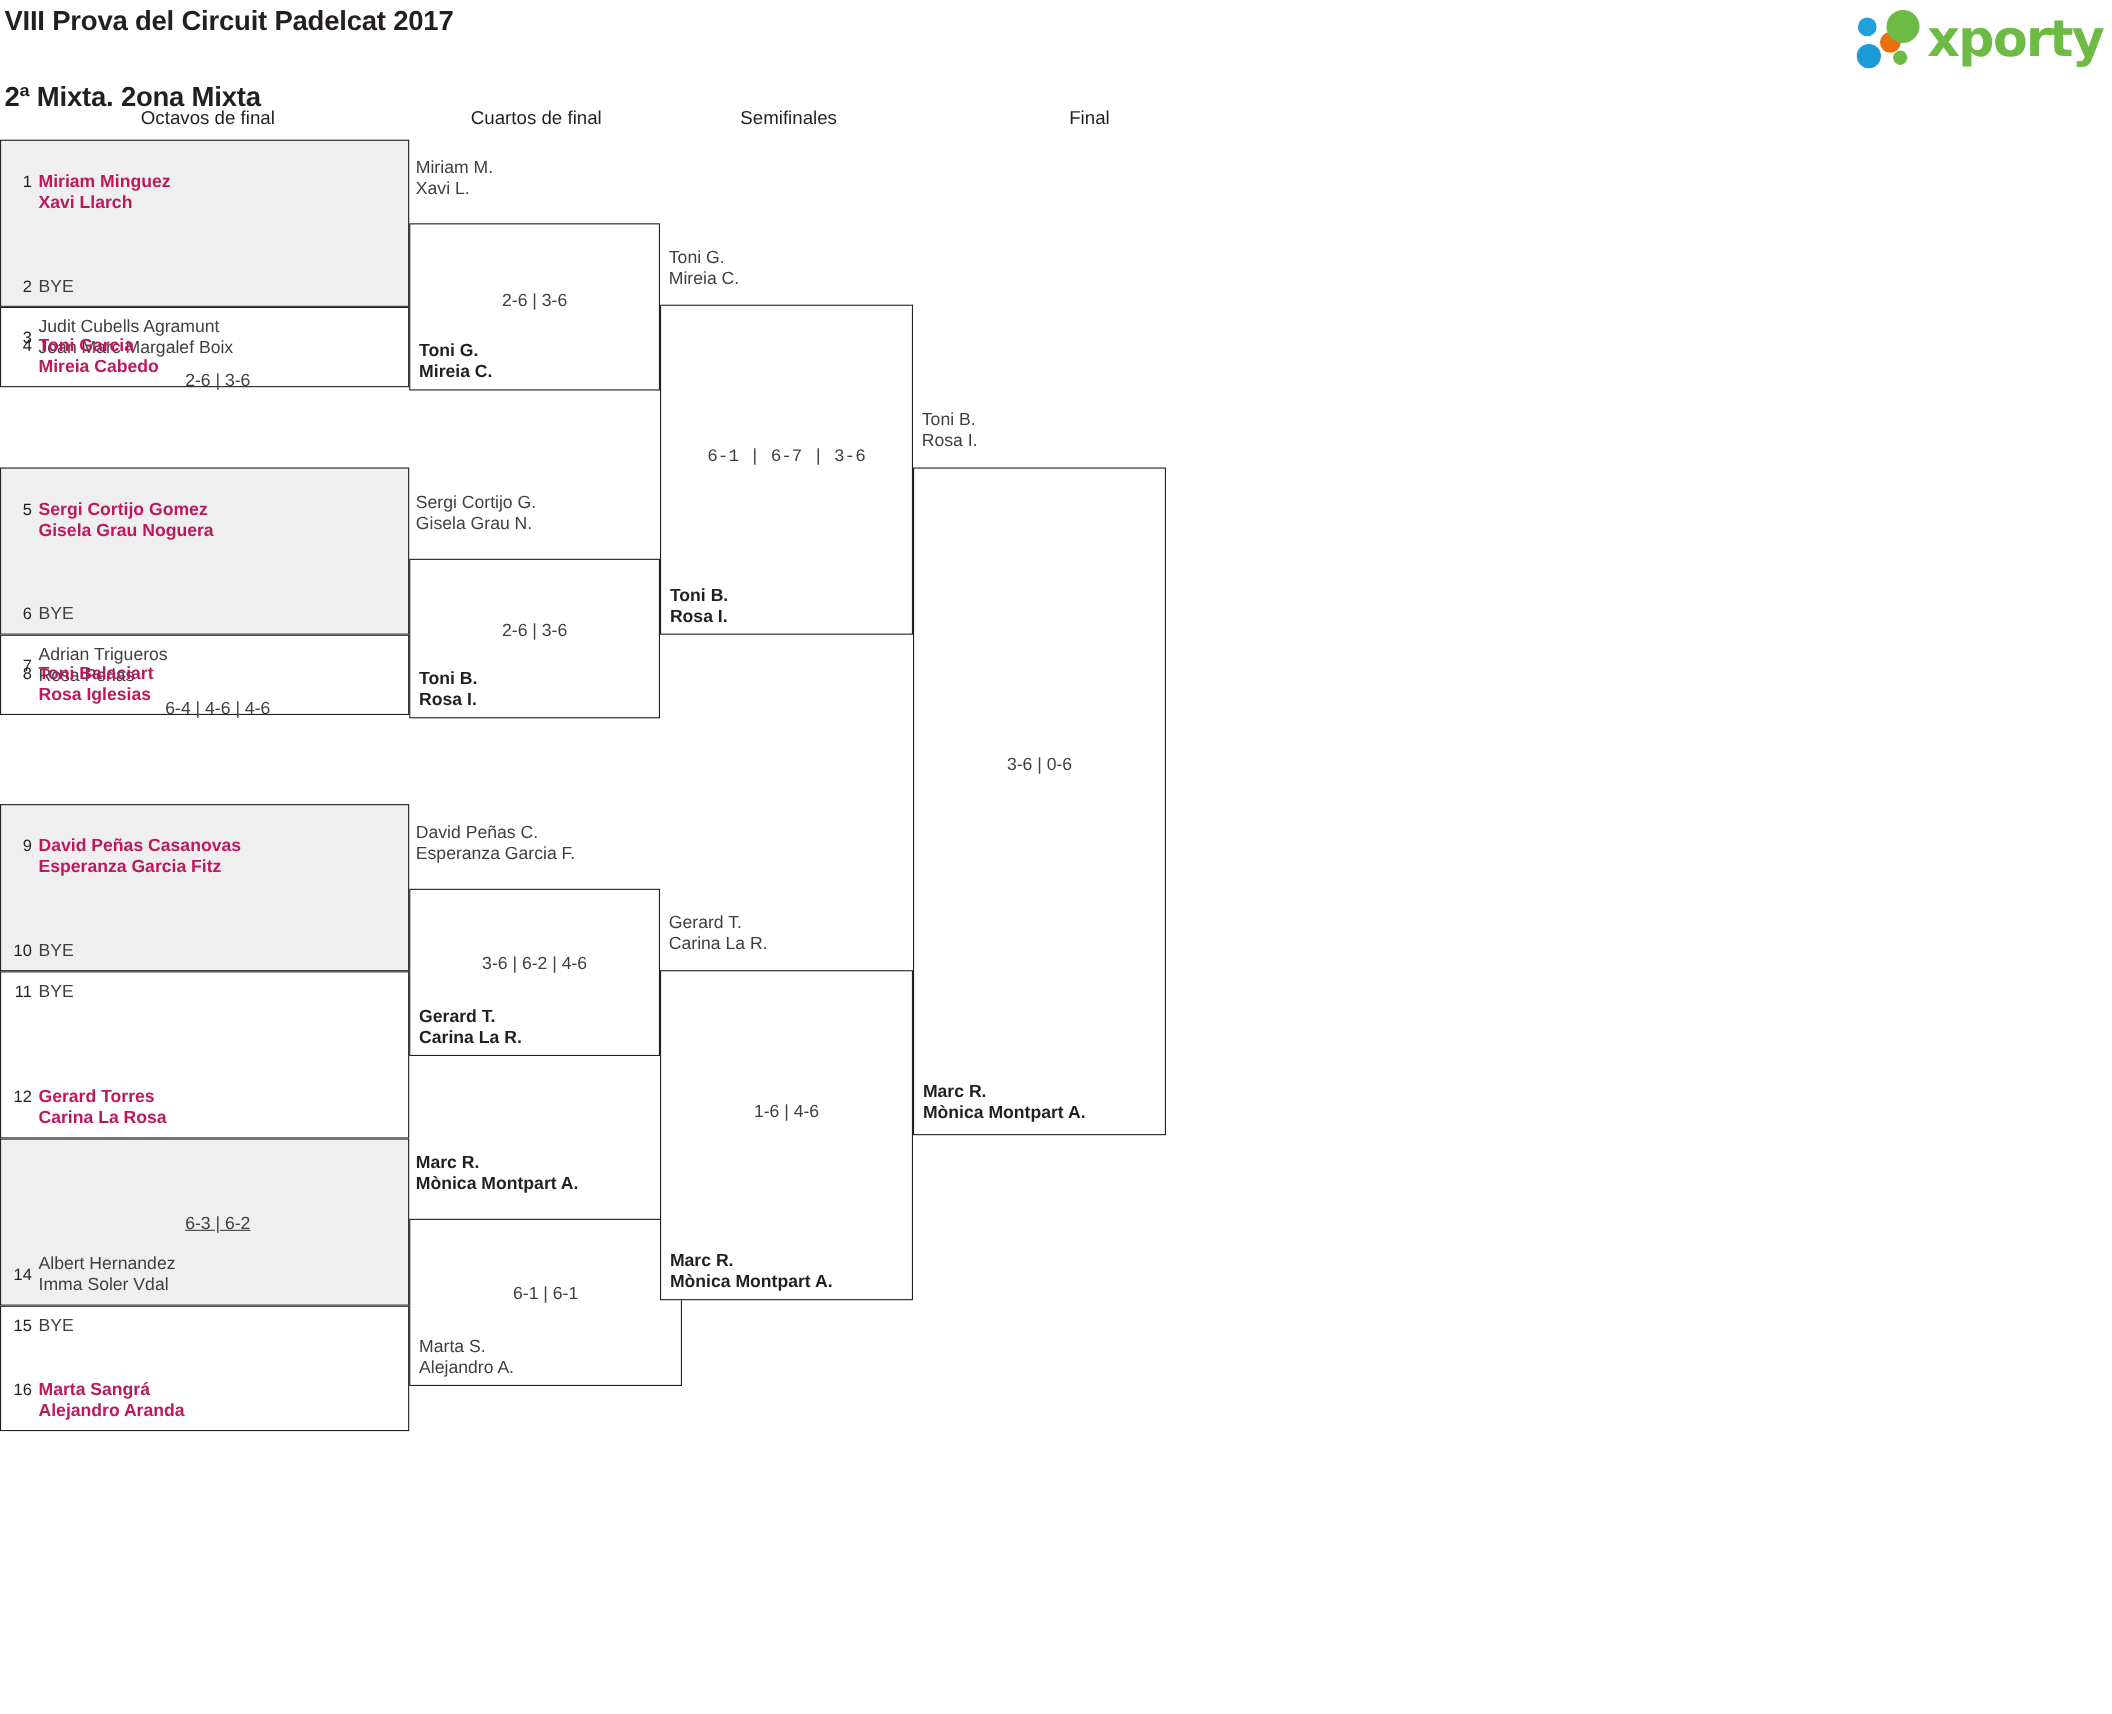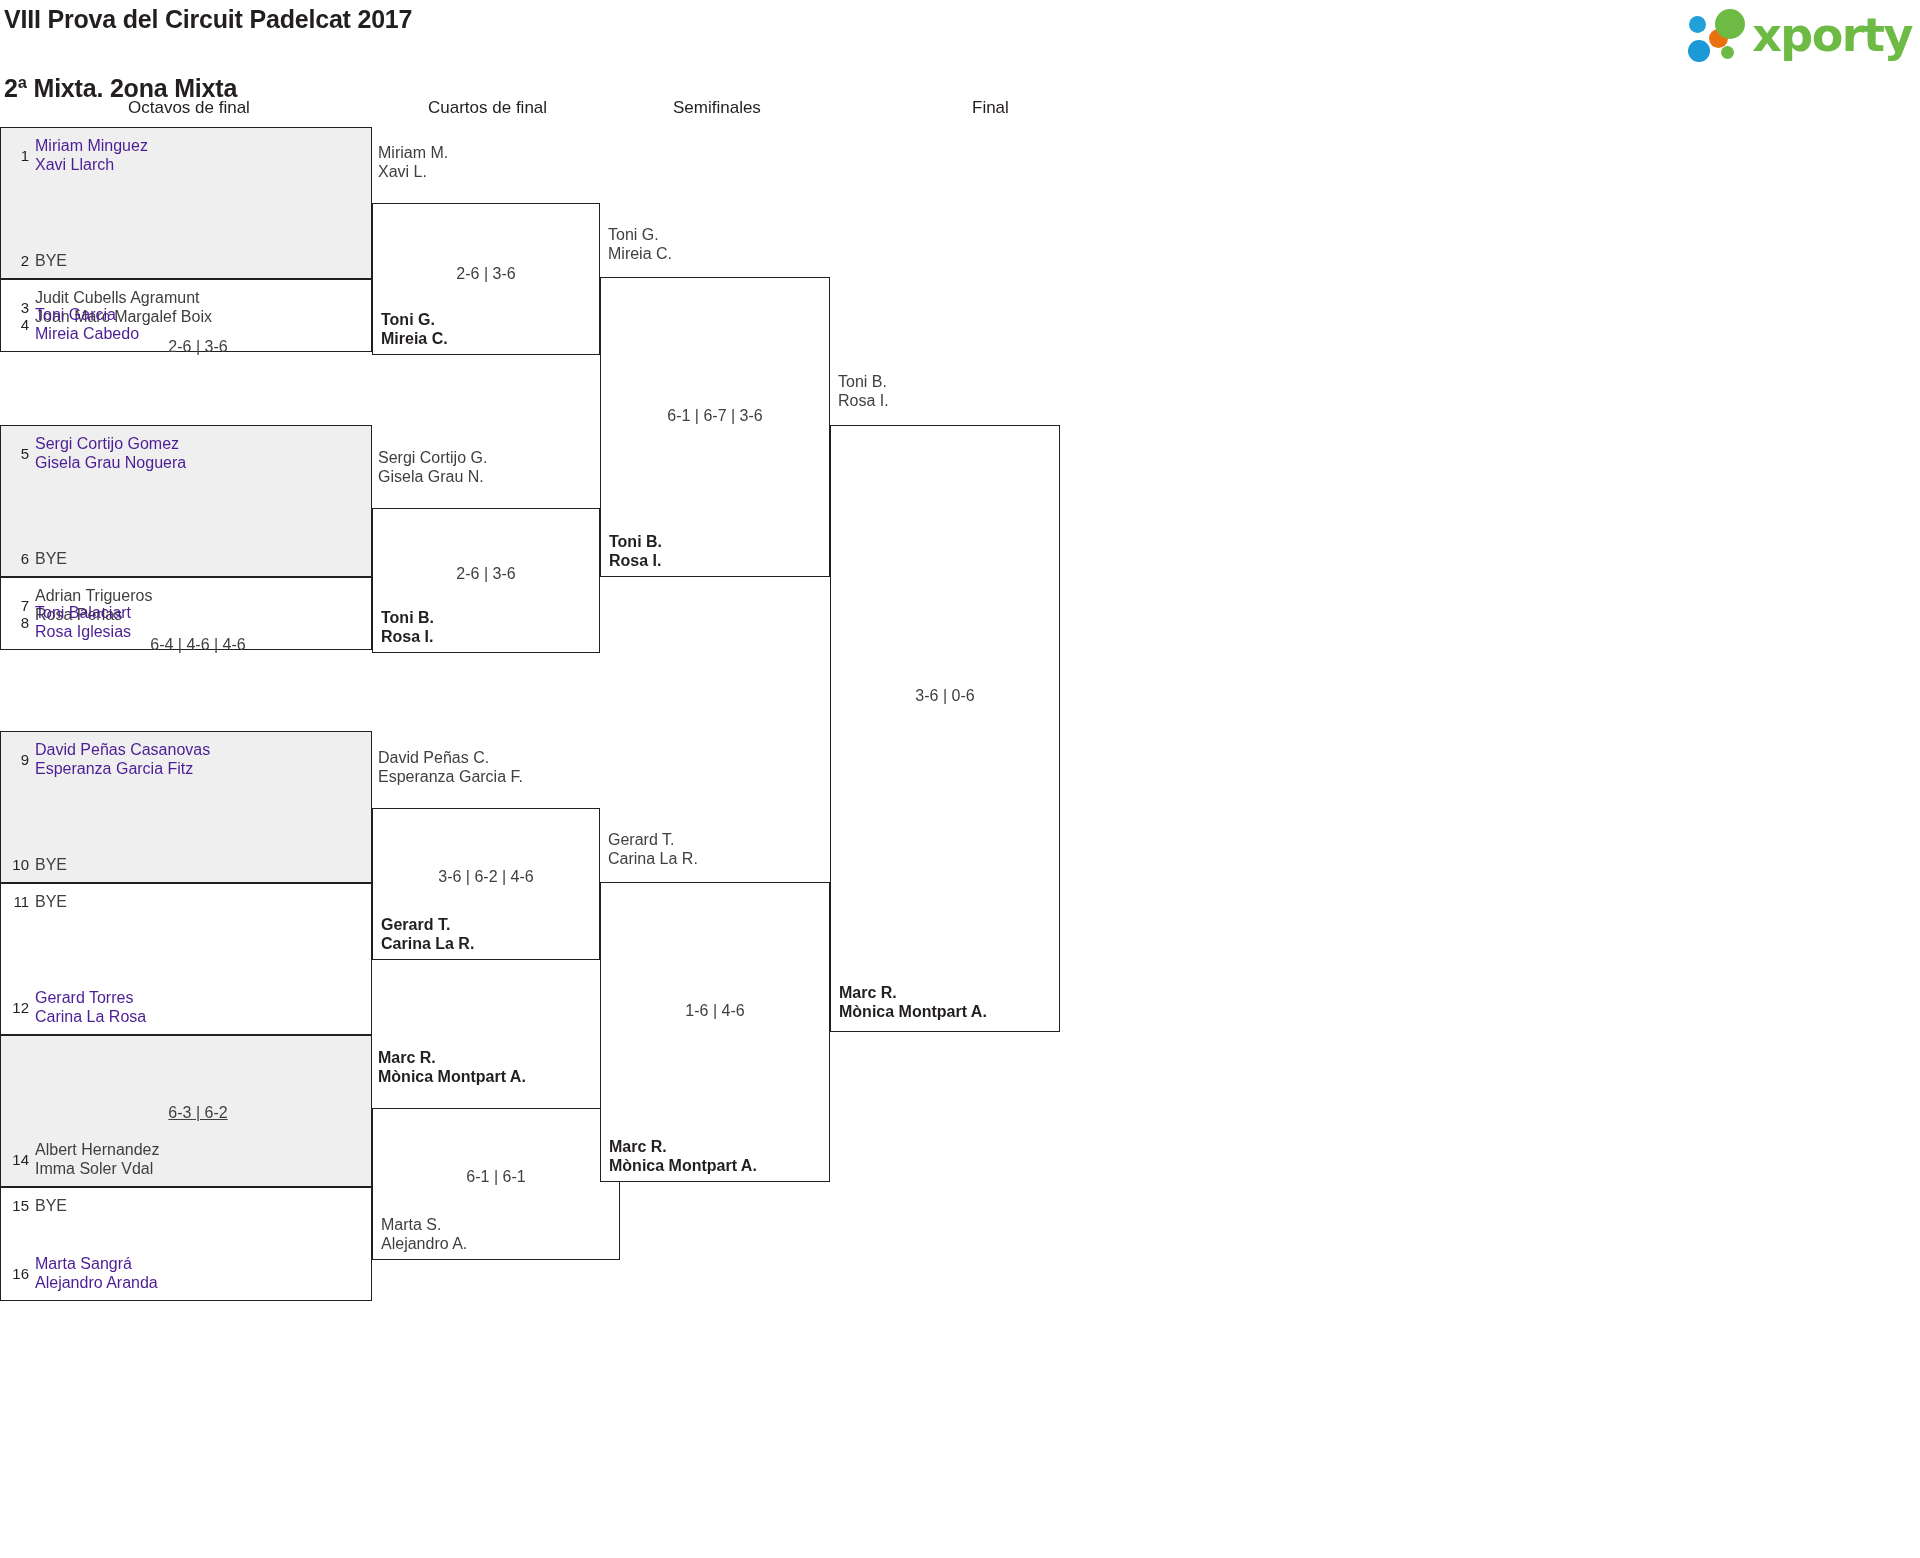--- a/index.html
+++ b/index.html
@@ -104,21 +104,21 @@
     line-height: 19px;
     color: #231f20;
     align-self: center;
   }
   .names {
     font-size: 16px;
     line-height: 19px;
     color: #3f3f3f;
     white-space: nowrap;
   }
-  .names.win { font-weight: normal; color: #4c1d95; }
+  .names.win { font-weight: bold; color: #be185d; margin-top: 20px; }
   .names.bye { color: #3f3f3f; }
 
   .r1-score {
     position: absolute;
     left: 34px; right: 10px;
     text-align: center;
     font-size: 16px;
     line-height: 19px;
     color: #3f3f3f;
     white-space: nowrap;
@@ -361,21 +361,21 @@
       <span>Marta S.</span><br>
       <span>Alejandro A.</span>
     </div>
   </div>
 
   <div class="adv" style="left:608px; top:225px;">
     <span>Toni G.</span><br>
     <span>Mireia C.</span>
   </div>
   <div class="rbox" style="left:600px; top:277px; width:230px; height:300px;">
-    <div class="rbox-score" style="top:128px;">6-1 | 6-7 | 3-6</div>
+    <div class="rbox-score" style="top:128px;font-family:Liberation Mono, monospace;">6-1 | 6-7 | 3-6</div>
     <div class="rbox-bot win">
       <span>Toni B.</span><br>
       <span>Rosa I.</span>
     </div>
   </div>
 
   <div class="adv" style="left:608px; top:830px;">
     <span>Gerard T.</span><br>
     <span>Carina La R.</span>
   </div>

